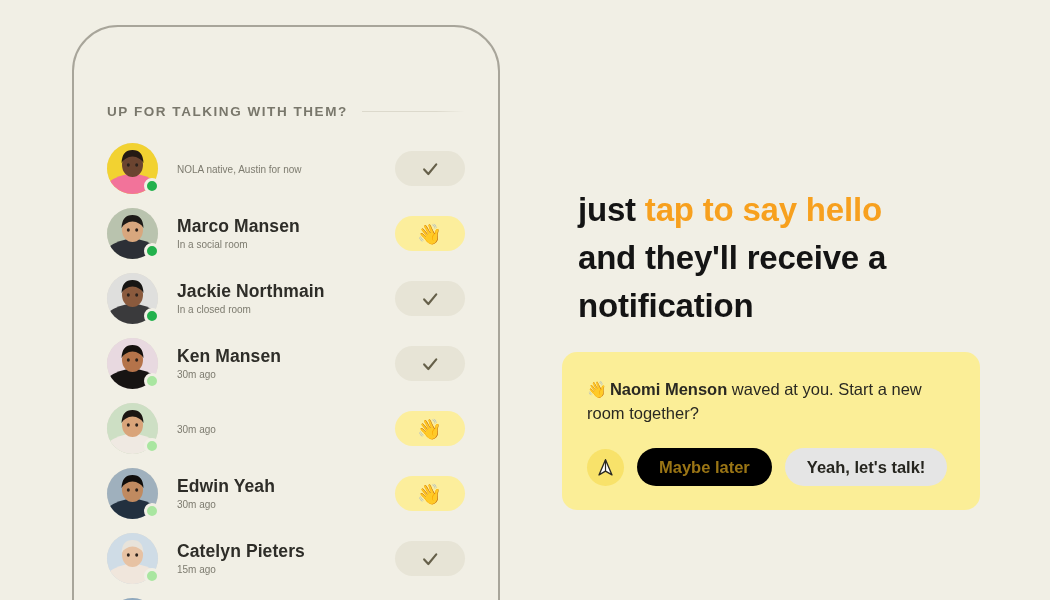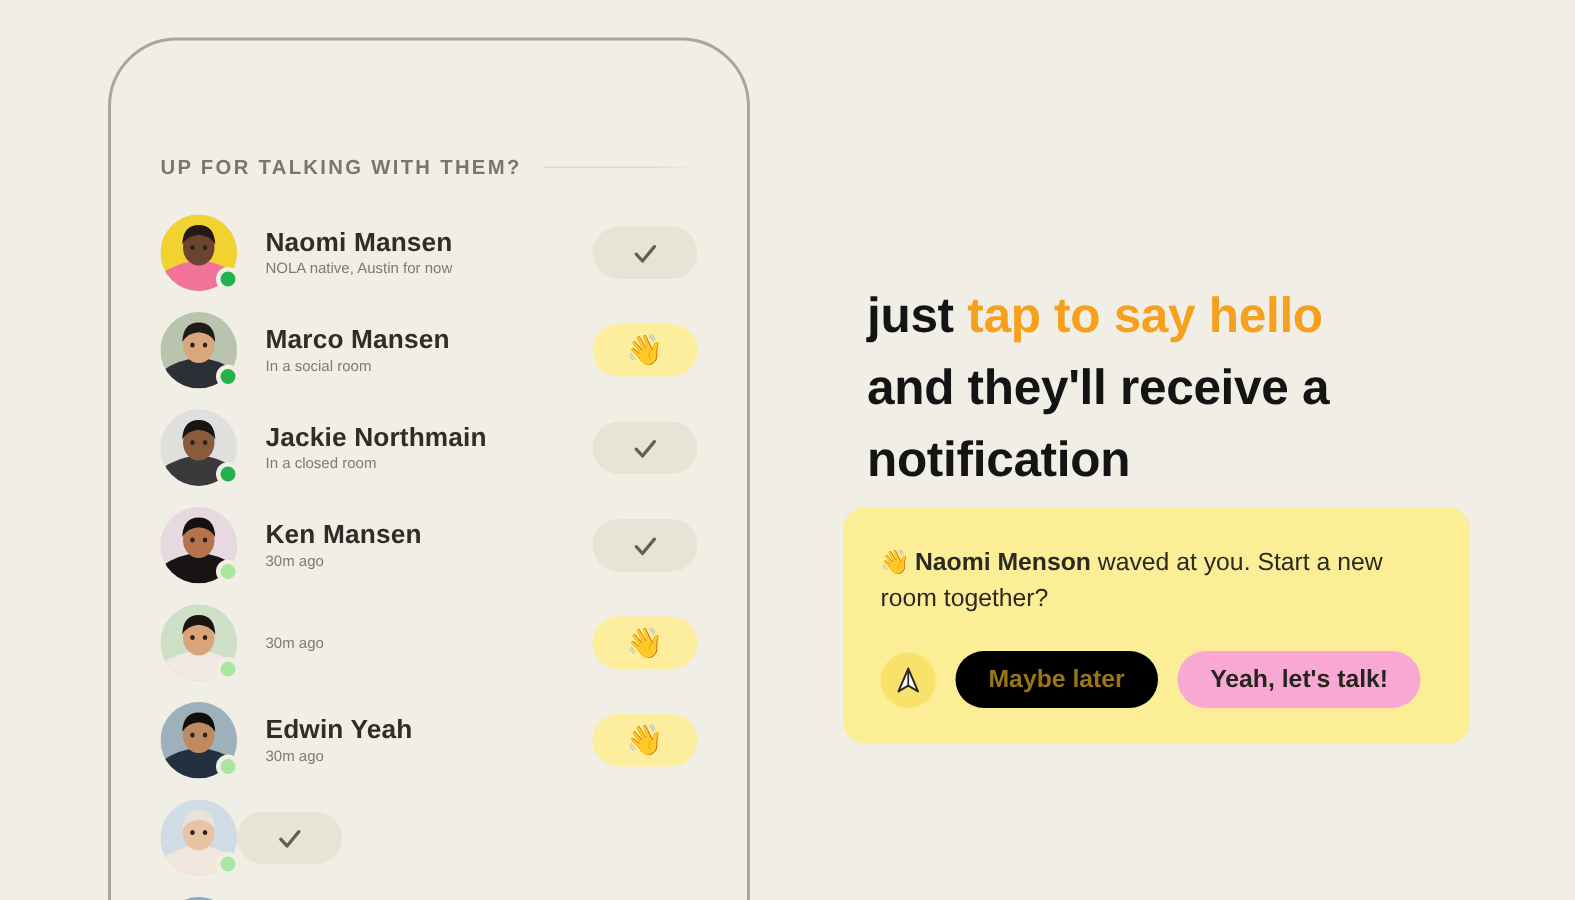--- a/index.html
+++ b/index.html
@@ -100,21 +100,21 @@
   .headline {
     position:absolute; top:186px; left:16px; width:420px;
     font-size:33px; font-weight:700; line-height:1.46;
     color:#141414; letter-spacing:-.2px;
   }
   .headline .accent { color:#f7a01e; }
 
   
   .notif-card {
     position:absolute;
-    left:0px; top:338px;
+    left:0px; top:352px;
     width:418px;
     background:#fbee97;
     border-radius:15px;
     padding:26px 25px 24px 25px;
   }
   .notif-text {
     font-size:16.5px; line-height:1.42; color:#2a2922;
   }
   .notif-text .wave-emoji { font-size:16px; margin-right:3px; }
   .notif-text .who { font-weight:700; }
@@ -135,21 +135,21 @@
   .btn {
     border:none; cursor:pointer;
     font-family:"Liberation Sans", sans-serif;
     font-size:16.5px; font-weight:700;
     border-radius:20px;
     height:38px;
     padding:0 22px;
     white-space:nowrap;
   }
   .btn-secondary { background:#000000; color:#9a7515; }
-  .btn-primary   { background:#f9a8d4; color:#26251f; }
+  .btn-primary   { background:#e5e5e5; color:#26251f; }
 </style>
 </head>
 <body>
 
 <div class="screen">
 
   <div class="phone-frame">
     <div class="phone-inner">
 
       <div class="list-header">
@@ -166,21 +166,20 @@
     <path d="M0 40 Q12 31 25.5 31 Q39 31 51 40 L51 51 L0 51 Z" fill="#f2739a"></path>
     <ellipse cx="25.5" cy="22" rx="10.5" ry="12" fill="#6b4430"></ellipse>
     <path d="M14.5 20 Q15 7 25.5 7 Q36 7 36.5 20 Q33 14 25.5 13.5 Q18 14 14.5 20 Z" fill="#241a14"></path>
     <ellipse cx="21.3" cy="22" rx="1.5" ry="1.7" fill="#2a211c"></ellipse>
     <ellipse cx="29.7" cy="22" rx="1.5" ry="1.7" fill="#2a211c"></ellipse>
   </svg>
               </div>
       <div class="status-dot online"></div>
     </div>
     <div class="person-text">
-      <div class="person-name">Naomi Mansen</div>
       <div class="person-sub">NOLA native, Austin for now</div>
     </div>
     <div class="action-pill check">
               <svg class="check-mark" viewBox="0 0 24 24">
          <path d="M5 12.5 L10 18 L19.5 6.5" fill="none" stroke="#66604a" stroke-width="2.6" stroke-linecap="round" stroke-linejoin="round"></path>
        </svg>
             </div>
           </div>
           <div class="person-row">
     <div class="avatar-wrap">
@@ -301,20 +300,24 @@
                 <svg viewBox="0 0 51 51" aria-hidden="true">
     <rect width="51" height="51" fill="#cfdce6"></rect>
     <path d="M0 40 Q12 31 25.5 31 Q39 31 51 40 L51 51 L0 51 Z" fill="#f0e6dc"></path>
     <ellipse cx="25.5" cy="22" rx="10.5" ry="12" fill="#e7c2a3"></ellipse>
     <path d="M14.5 20 Q15 7 25.5 7 Q36 7 36.5 20 Q33 14 25.5 13.5 Q18 14 14.5 20 Z" fill="#e8e3da"></path>
     <ellipse cx="21.3" cy="22" rx="1.5" ry="1.7" fill="#2a211c"></ellipse>
     <ellipse cx="29.7" cy="22" rx="1.5" ry="1.7" fill="#2a211c"></ellipse>
   </svg>
               </div>
       <div class="status-dot away"></div>
+    </div>
+    <div class="person-text">
+      <div class="person-name">Catelyn Pieters</div>
+      <div class="person-sub">15m ago</div>
     </div>
     <div class="action-pill check">
               <svg class="check-mark" viewBox="0 0 24 24">
          <path d="M5 12.5 L10 18 L19.5 6.5" fill="none" stroke="#66604a" stroke-width="2.6" stroke-linecap="round" stroke-linejoin="round"></path>
        </svg>
             </div>
           </div>
           <div class="person-row">
     <div class="avatar-wrap">
       <div class="avatar">

